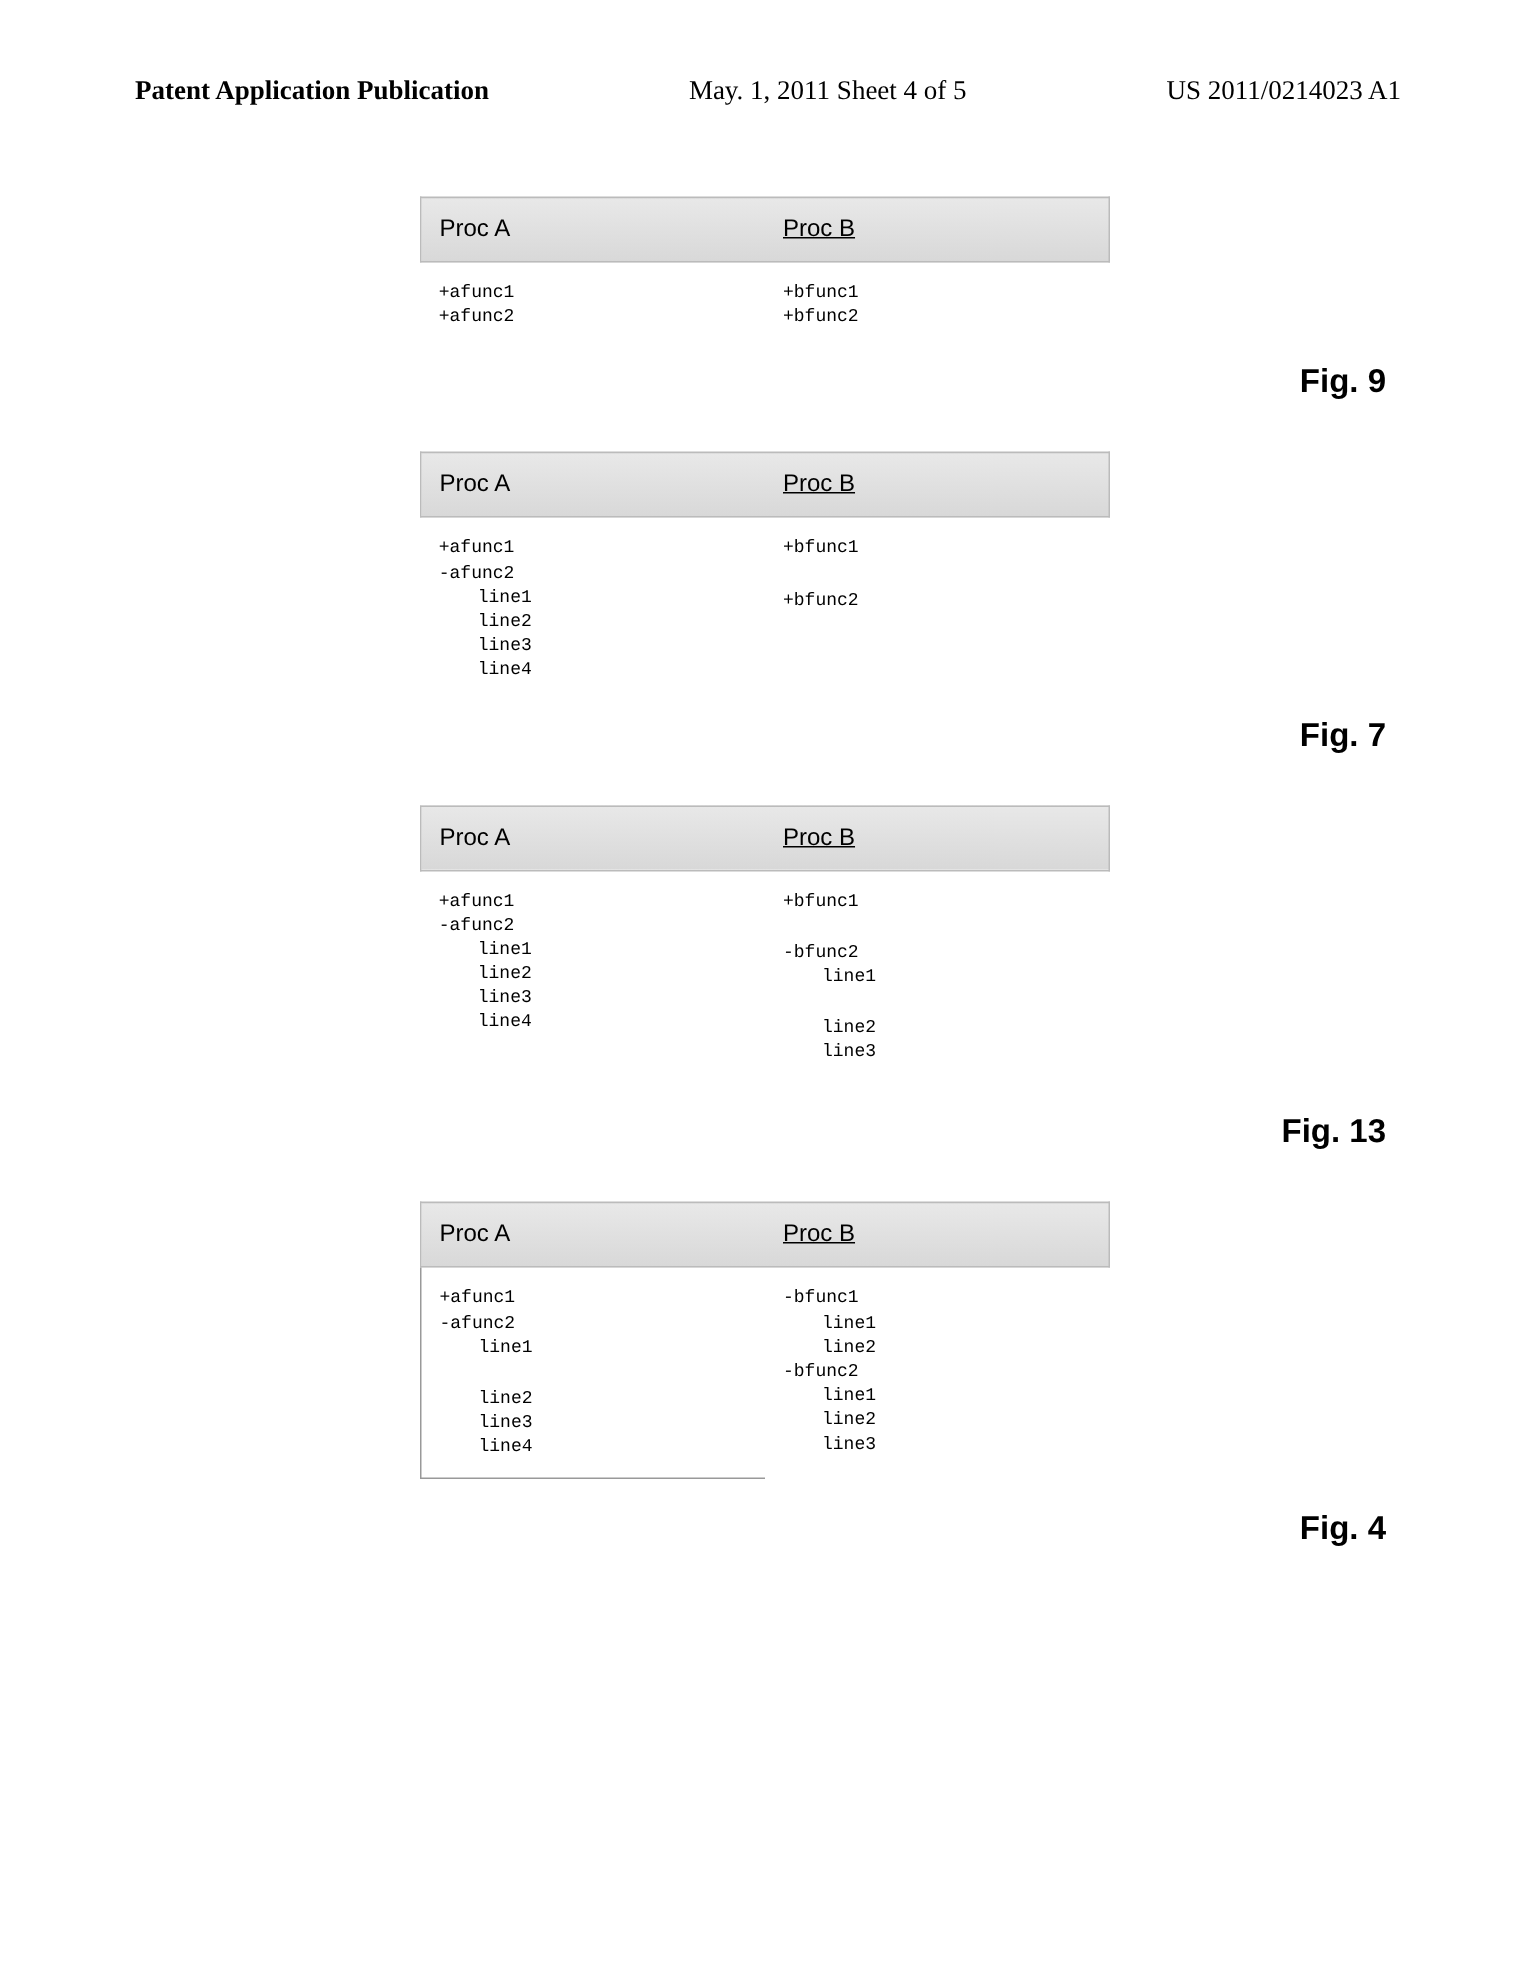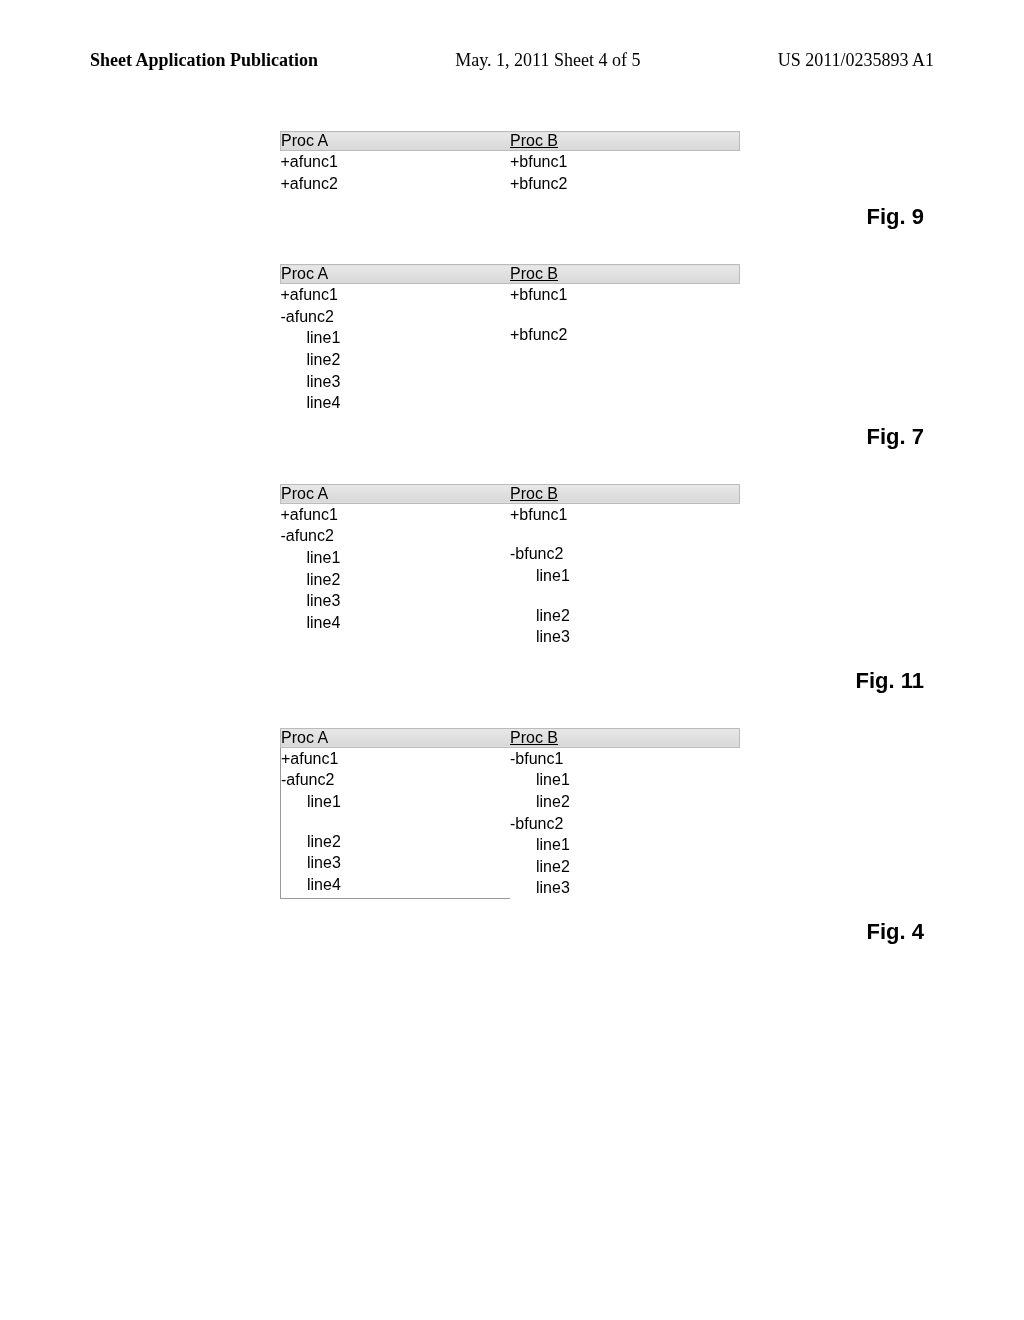--- a/index.html
+++ b/index.html
@@ -5,55 +5,55 @@
   * { margin: 0; padding: 0; box-sizing: border-box; }
   html, body { width: 1024px; height: 1320px; background: #fff; font-family: 'Times New Roman', serif; }
   .page { width: 1024px; height: 1320px; position: relative; padding: 50px 90px; }
   .header { display: flex; justify-content: space-between; align-items: baseline; font-size: 18px; margin-bottom: 60px; }
   .header-left { font-weight: bold; }
   .header-center { }
   .header-right { }
   .figure-block { margin-bottom: 40px; position: relative; }
   .fig-content { margin-left: 190px; width: 460px; }
   .fig-table { width: 100%; border-collapse: collapse; }
-  .fig-table td { vertical-align: top; padding: 0; }
+  .fig-table td { vertical-align: top; padding: 12px; }
   .col-header {
     background: linear-gradient(#e8e8e8,#d8d8d8);
     font-family: 'Trebuchet MS','Segoe UI',sans-serif;
     font-size: 16px;
     padding: 2px 6px;
     border: 1px solid #bbb;
   }
   .col-header-first { border-right: none; }
   .col-header-second { border-left: none; text-decoration: underline; }
   .col { width: 50%; }
-  .entries { padding: 4px 4px 6px 4px; font-family: Liberation Sans, sans-serif; font-size: 16px; line-height: 1.35; }
+  .entries { padding: 4px 4px 6px 4px; font-family: Liberation Mono, monospace; font-size: 12px; line-height: 1.35; }
   .line { white-space: pre; }
   .indent1 { padding-left: 26px; }
   .gap { height: 18px; }
   .fig-caption {
     position: absolute;
     right: 10px;
     bottom: -6px;
     font-family: Arial, Helvetica, sans-serif;
     font-weight: bold;
     font-size: 22px;
   }
   
   .bordered-left { border-left: 1px solid #999; border-bottom: 1px solid #999; }
 </style>
 </head>
 <body>
 
 <div class="page">
 
   <div class="header">
-    <span class="header-left">Sheet Application Publication</span>
+    <span class="header-left">Patent Application Publication</span>
     <span class="header-center">May. 1, 2011  Sheet 4 of 5</span>
-    <span class="header-right">US 2011/0235893 A1</span>
+    <span class="header-right">US 2011/0214023 A1</span>
   </div>
 
   <div class="figure-block" style="padding-bottom:30px;">
     <div class="fig-content">
       <table class="fig-table">
         <tbody>
             <tr>
           <td class="col col-header col-header-first">Proc A</td>
           <td class="col col-header col-header-second">Proc B</td>
         </tr>
@@ -125,21 +125,21 @@
             <div class="line">-bfunc2</div>
             <div class="line indent1">line1</div>
             <div class="gap"></div>
             <div class="line indent1">line2</div>
             <div class="line indent1">line3</div>
           </td>
         </tr>
       </tbody>
         </table>
     </div>
-    <div class="fig-caption">Fig. 11</div>
+    <div class="fig-caption">Fig. 13</div>
   </div>
 
   <div class="figure-block" style="padding-bottom:40px; margin-top:10px;">
     <div class="fig-content">
       <table class="fig-table">
         <tbody>
             <tr>
           <td class="col col-header col-header-first">Proc A</td>
           <td class="col col-header col-header-second">Proc B</td>
         </tr>

